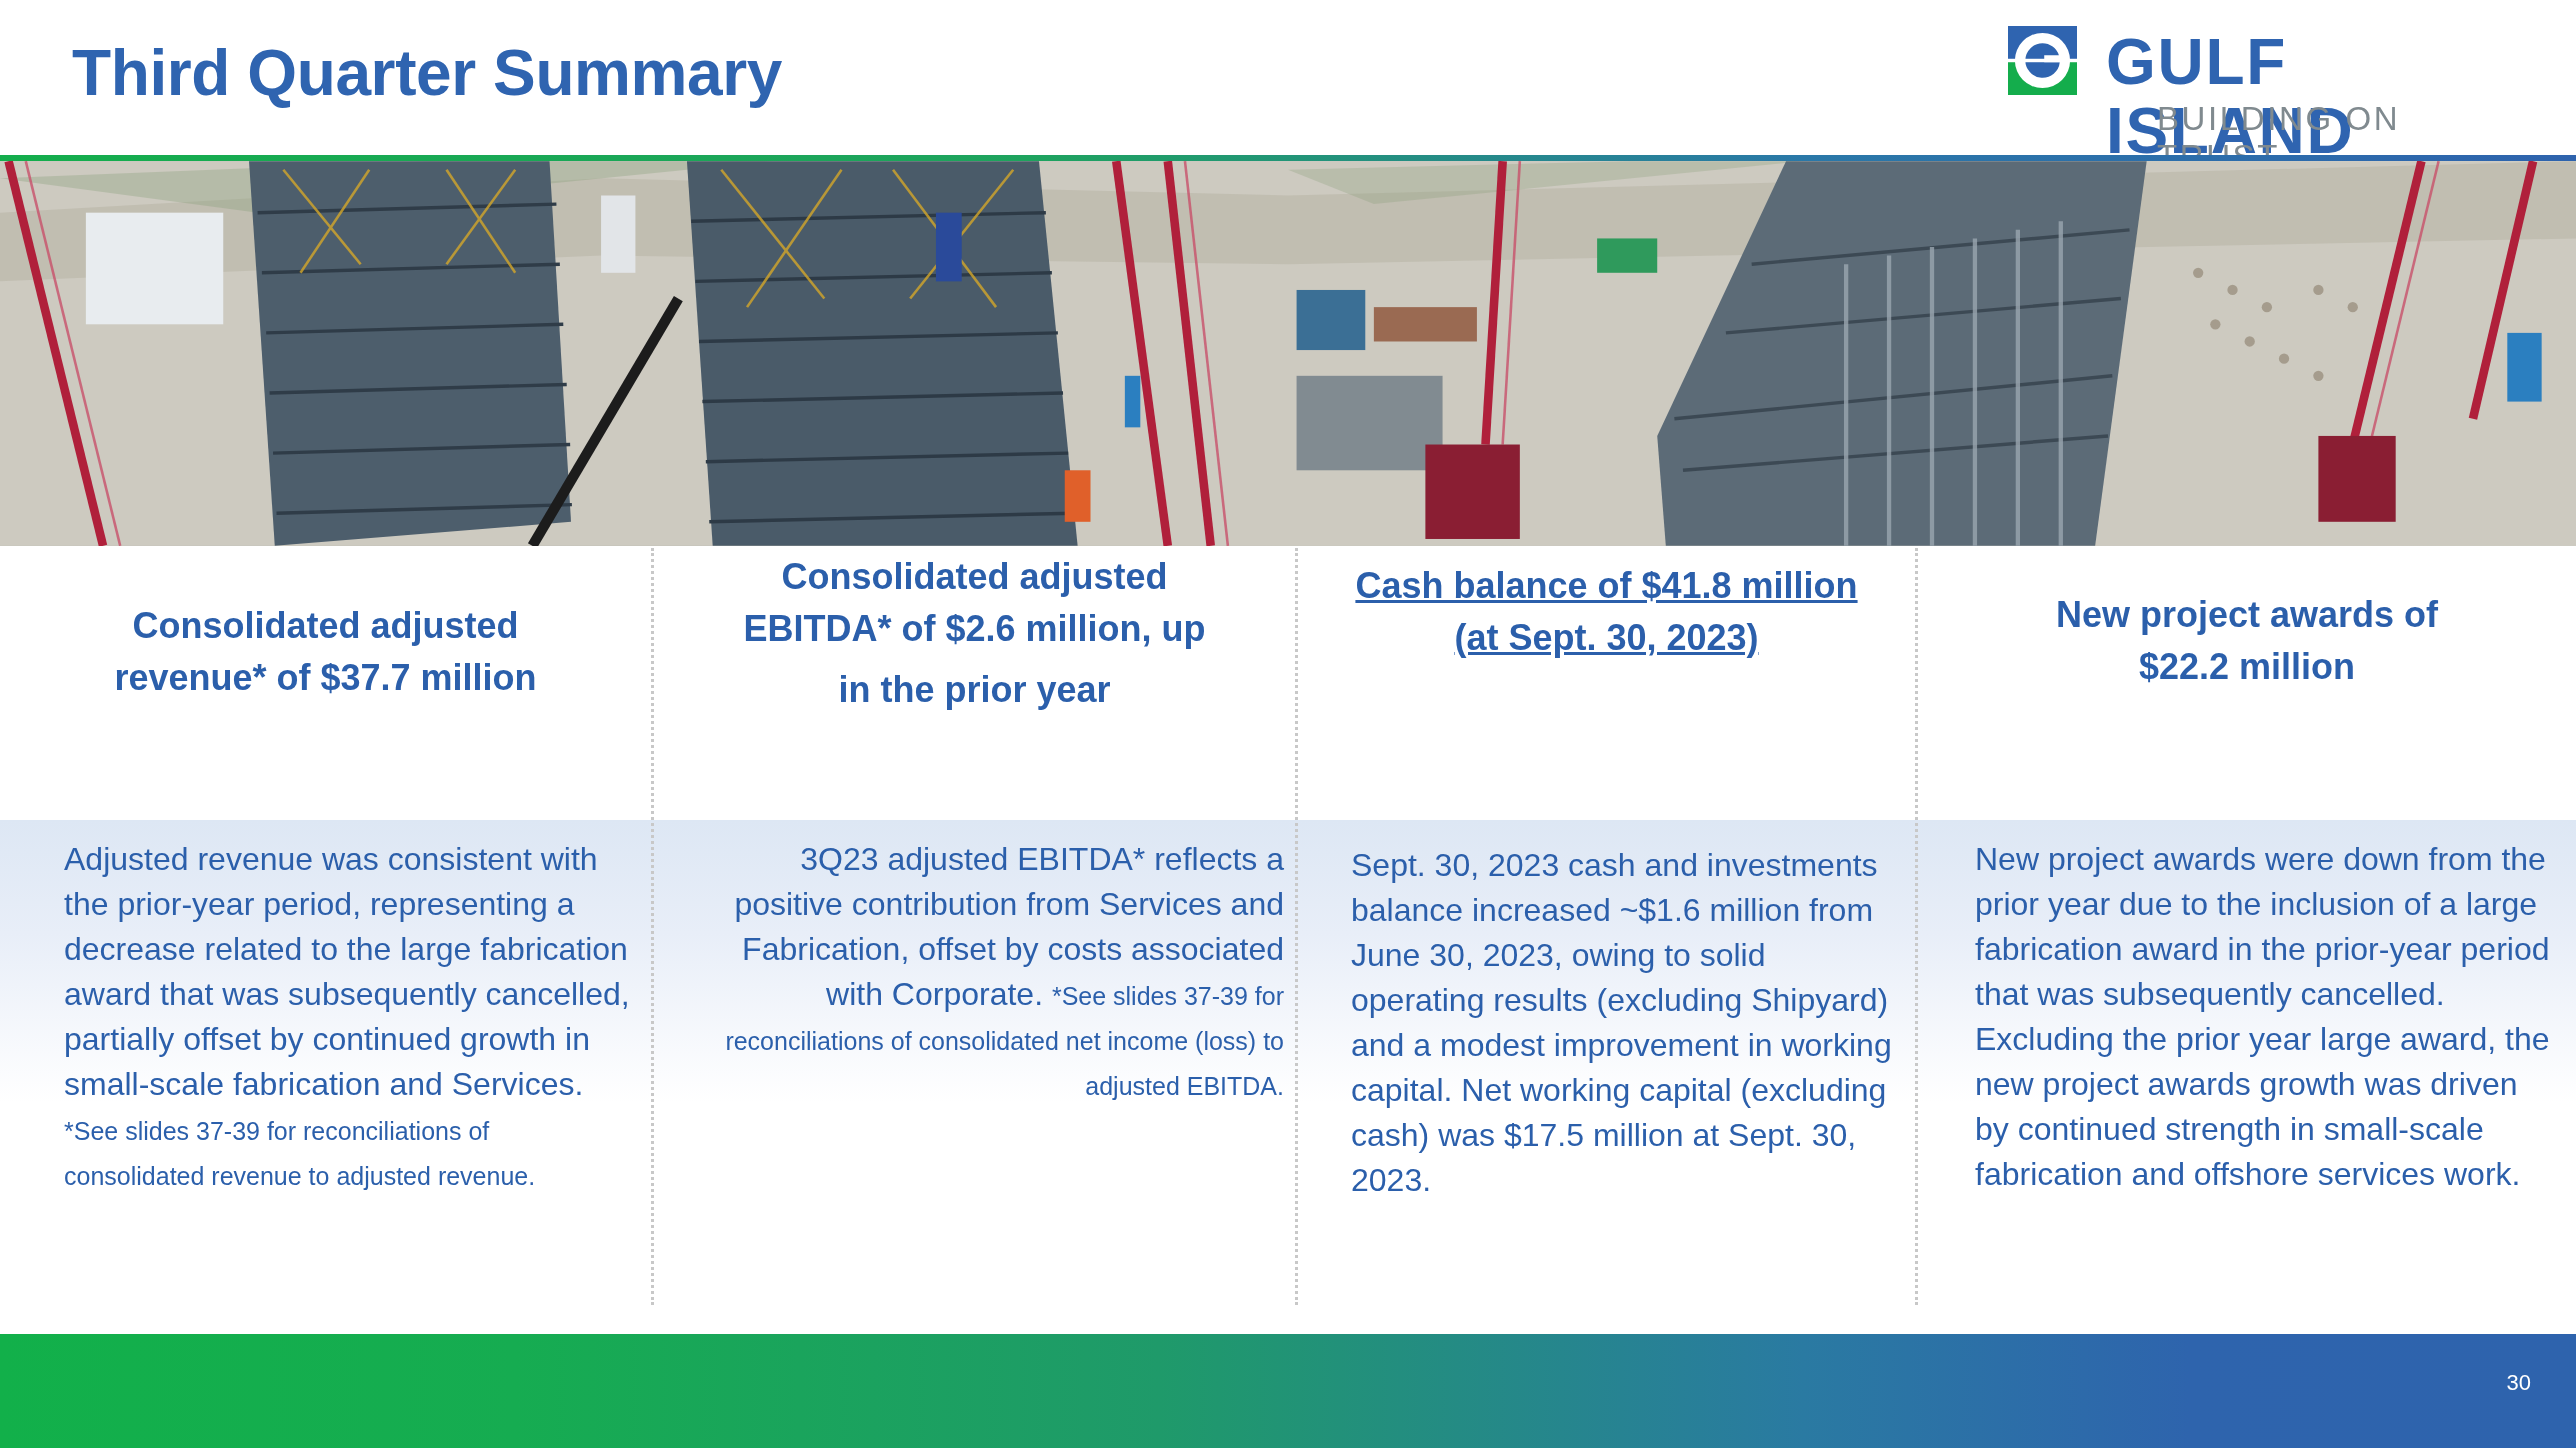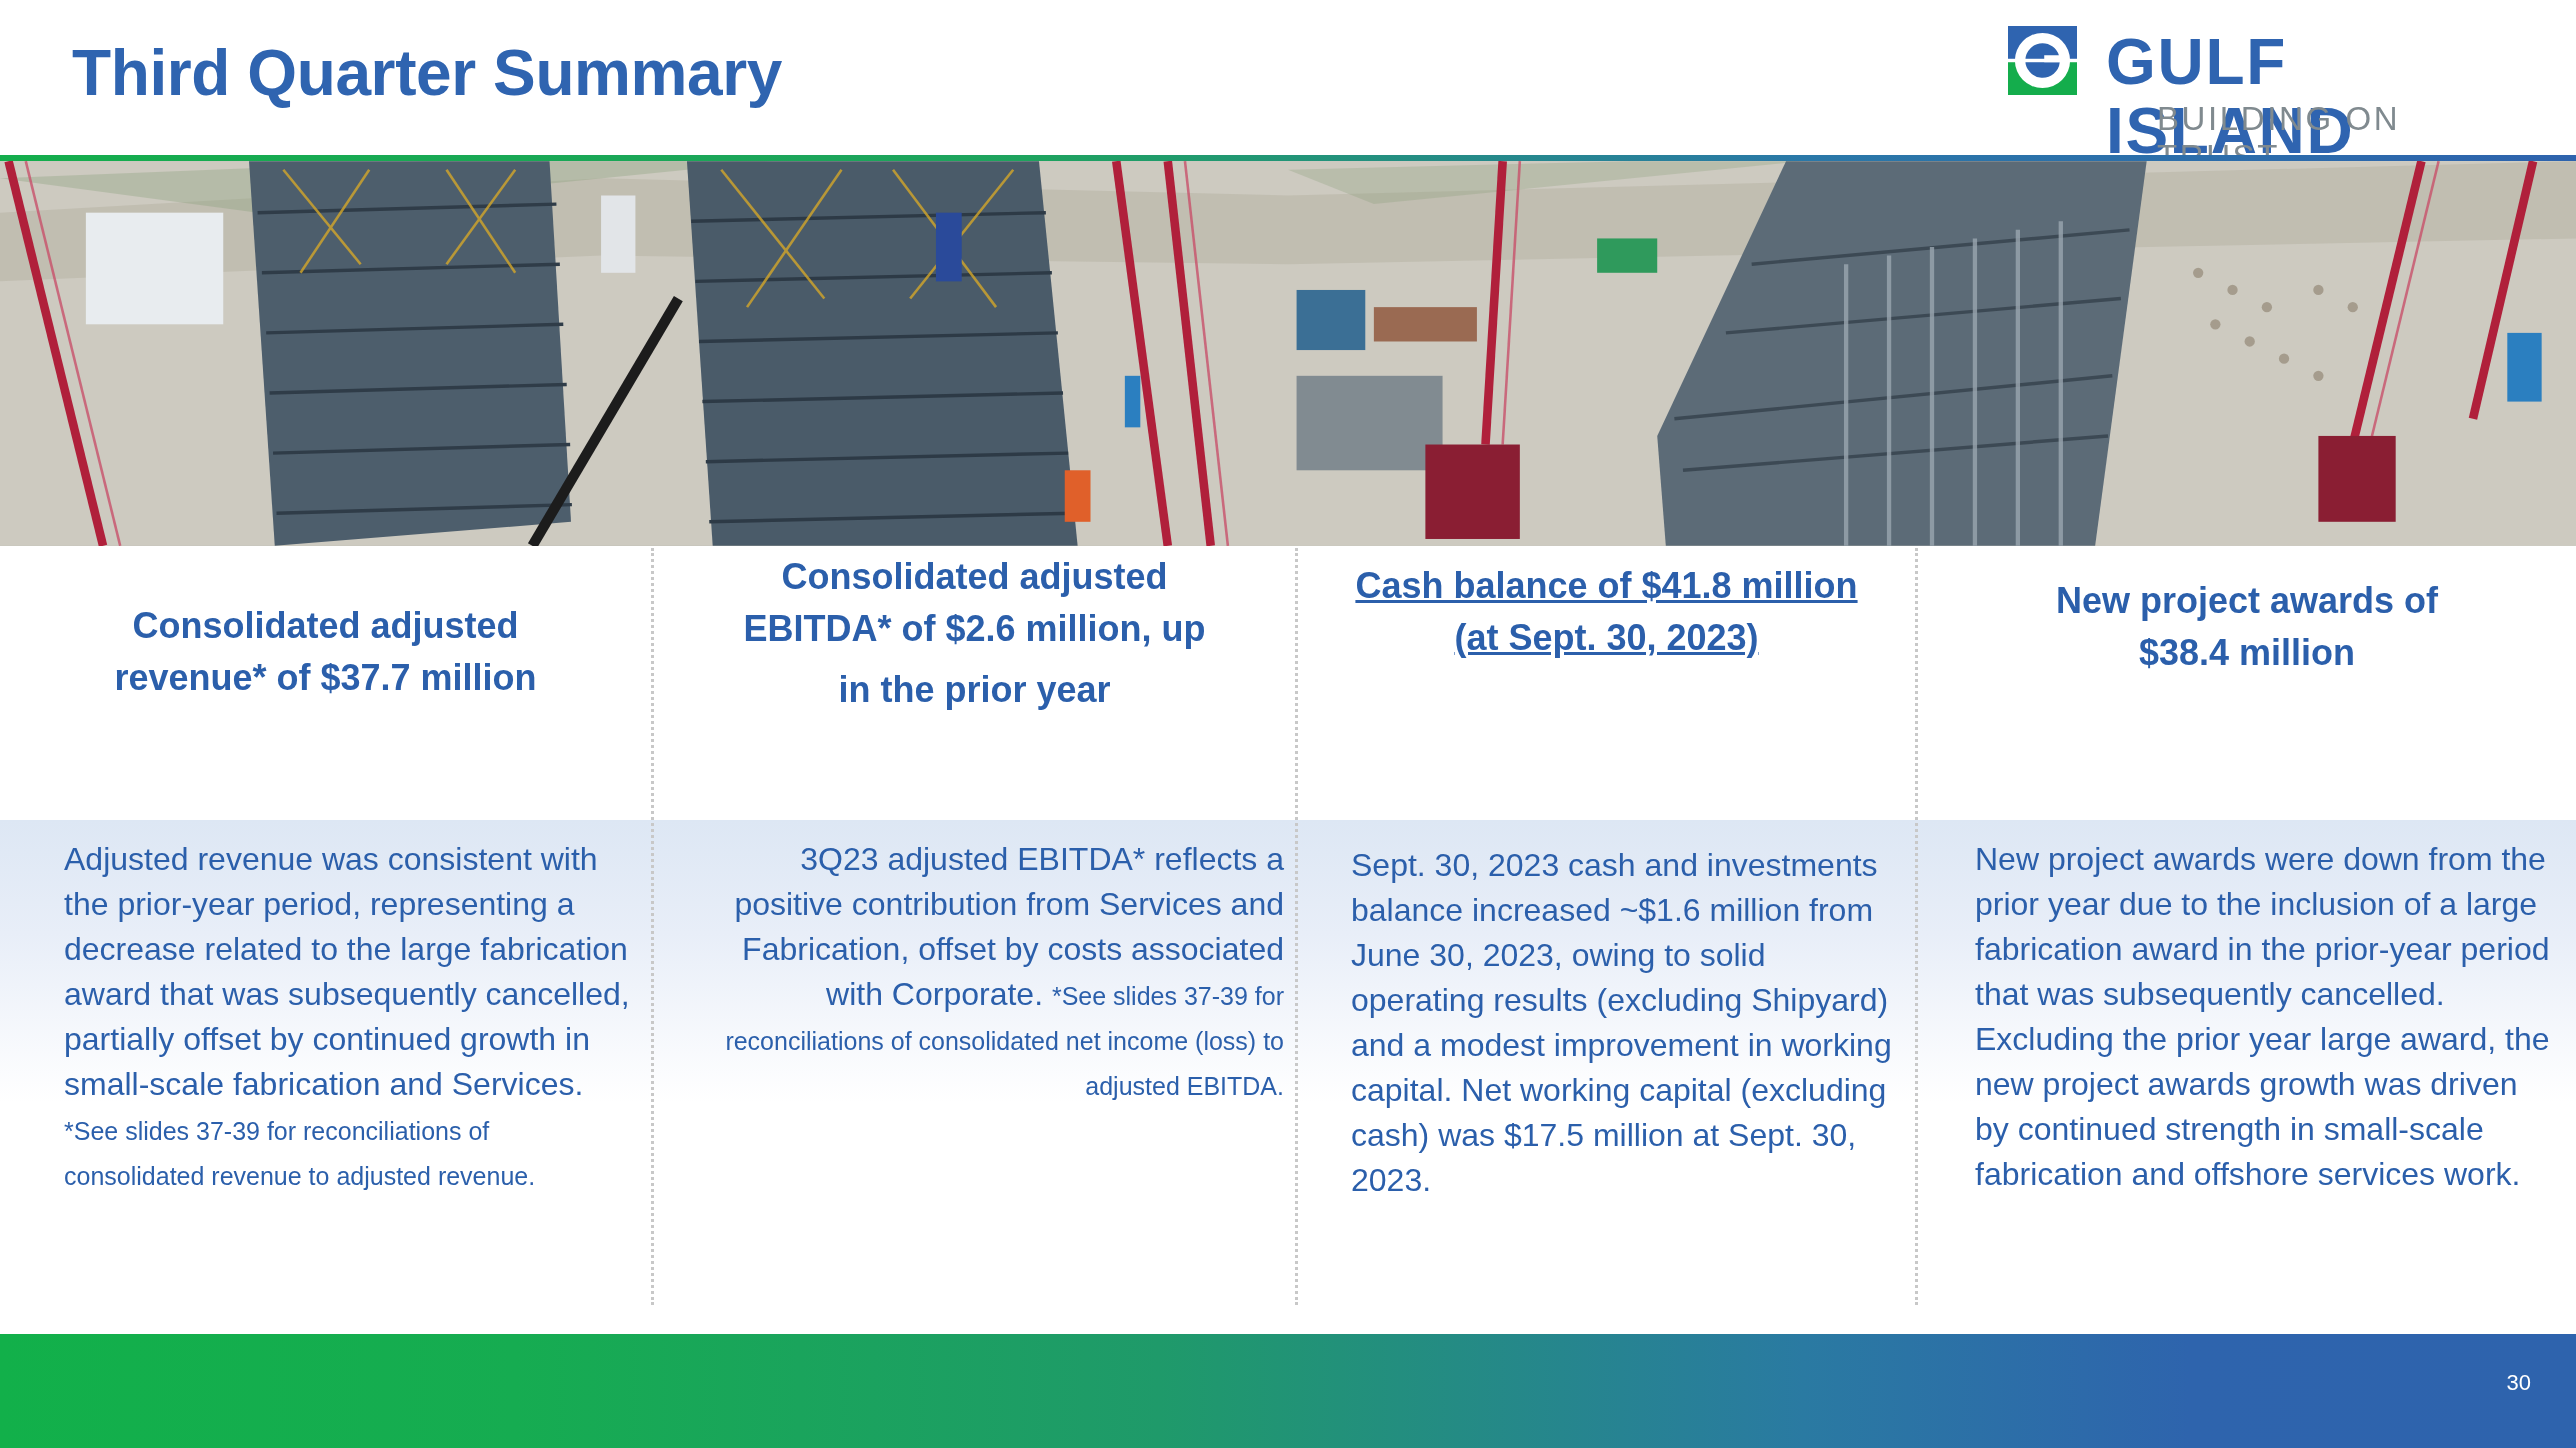--- a/index.html
+++ b/index.html
@@ -216,23 +216,23 @@
   <div class="col-head" style="top:15px;text-decoration:underline;">
     <div>Cash balance of $41.8 million</div>
     <div>(at Sept. 30, 2023)</div>
   </div>
   <div class="col-body" style="left:53px; top:298px; width:550px;">
     <span>Sept. 30, 2023 cash and investments balance increased ~$1.6 million from June 30, 2023, owing to solid operating results (excluding Shipyard) and a modest improvement in working capital. Net working capital (excluding cash) was $17.5 million at Sept. 30, 2023.</span>
   </div>
 </section>
 
 <section class="col" style="left:1918px; width:658px;">
-  <div class="col-head" style="top:30px; ">
+  <div class="col-head" style="top:44px; ">
     <div>New project awards of</div>
-    <div>$38.4 million</div>
+    <div>$22.2 million</div>
   </div>
   <div class="col-body" style="left:57px; top:292px; width:584px;">
     <span>New project awards were down from the prior year due to the inclusion of a large fabrication award in the prior-year period that was subsequently cancelled. Excluding the prior year large award, the new project awards growth was driven by continued strength in small-scale fabrication and offshore services work.</span>
   </div>
 </section>
 
 <div class="footer">
   <div class="page-number">30</div>
 </div>
 

